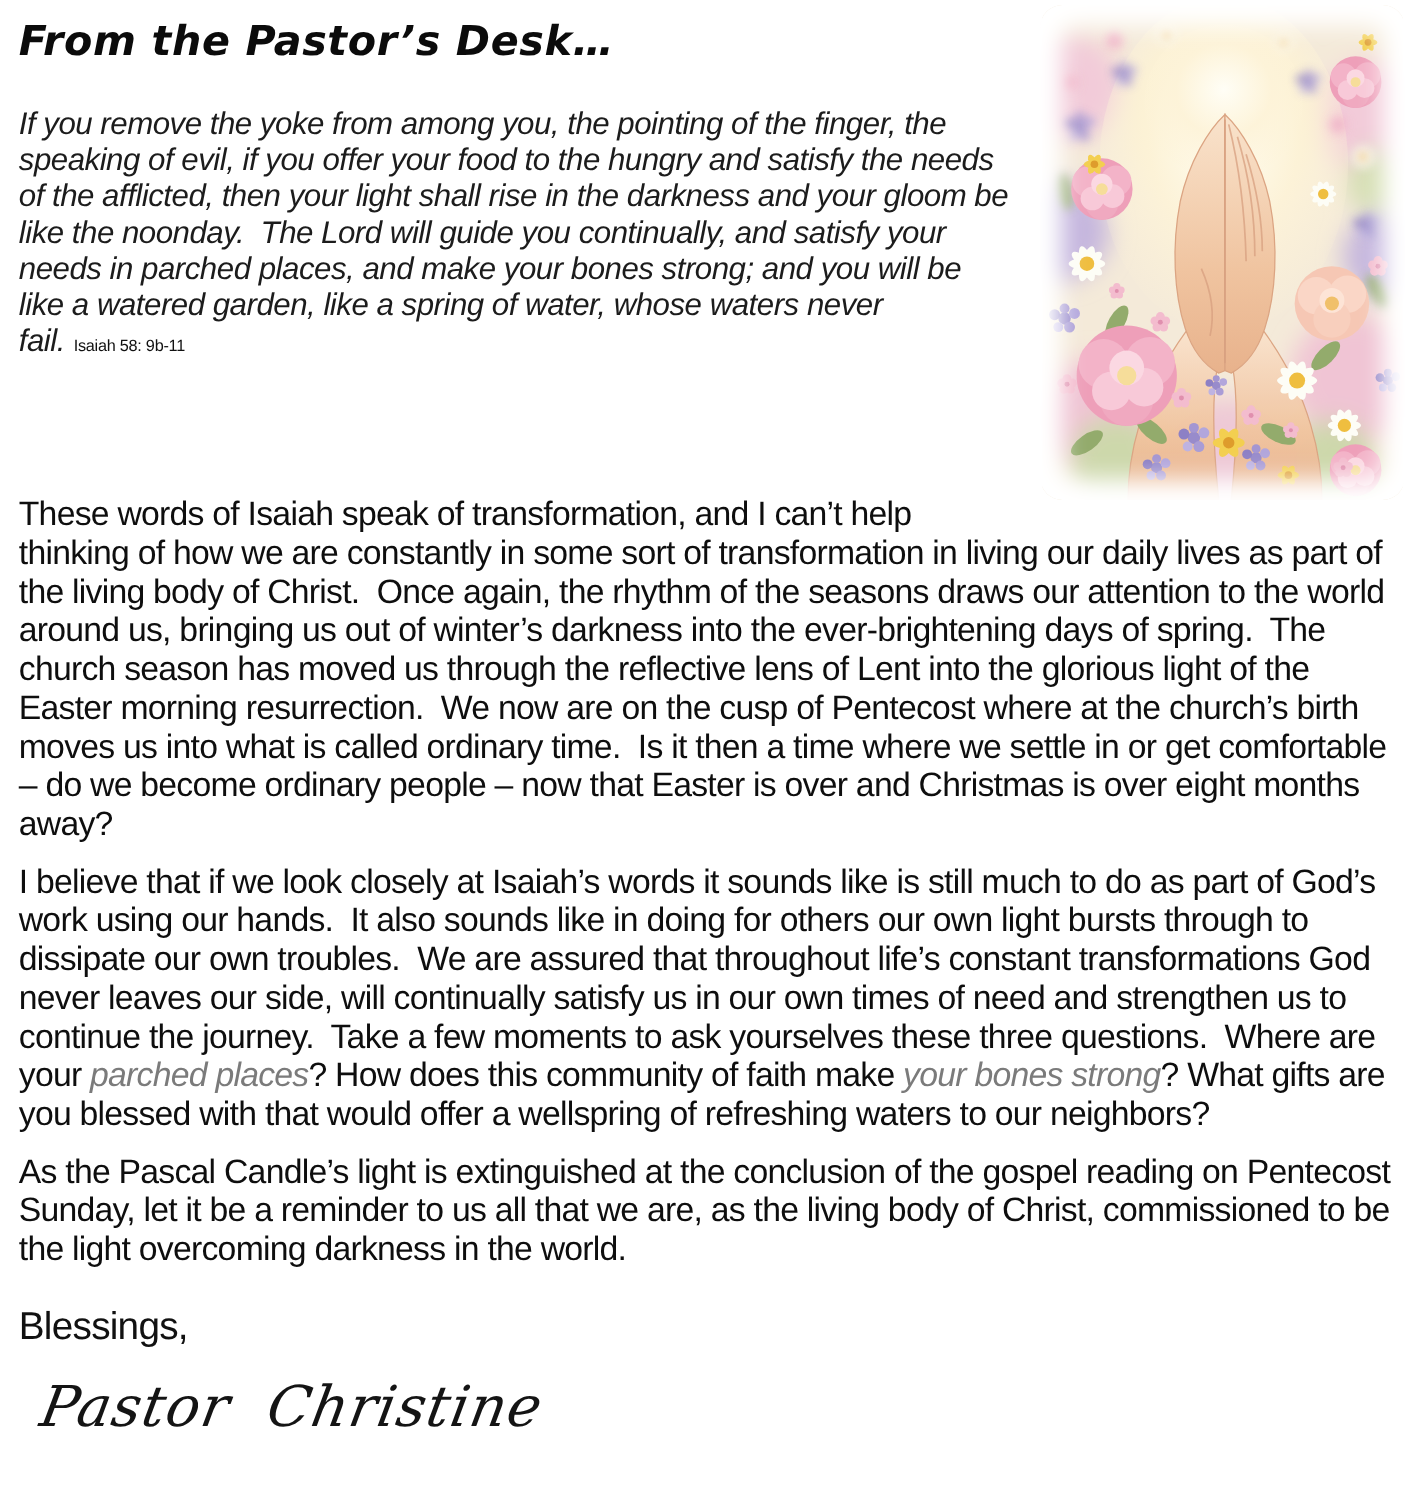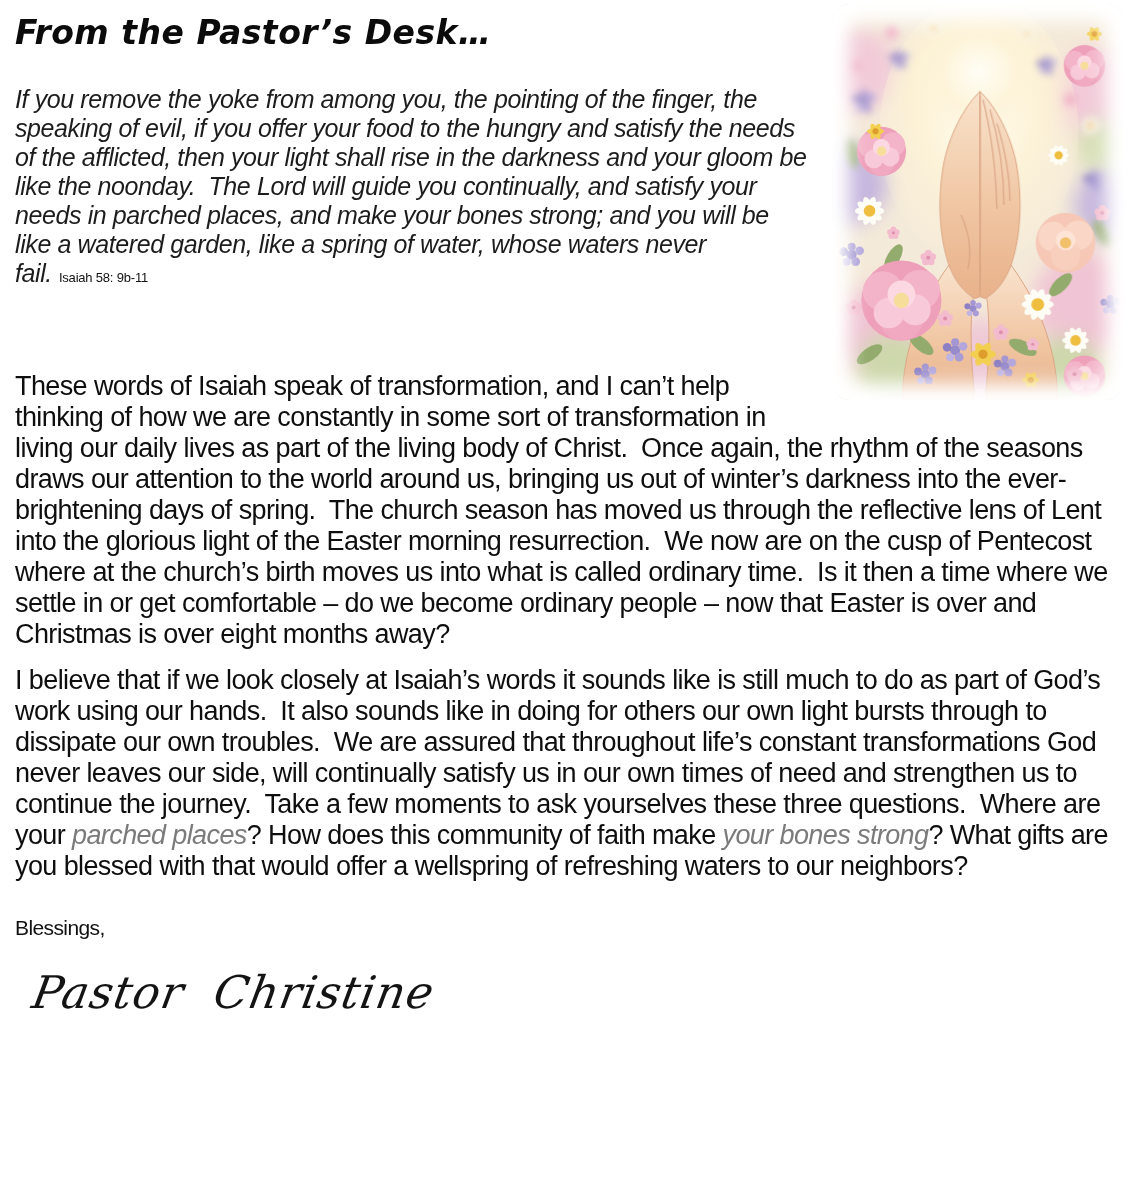--- a/index.html
+++ b/index.html
@@ -56,29 +56,29 @@
     margin-left: 7px;
     color: #111;
     white-space: nowrap;
   }
   .body-para {
     font-size: 27px; line-height: 31px;
     letter-spacing: -0.6px;
     color: #0e0e0e;
     white-space: pre-wrap;
   }
-  .para-1 { margin-top: 79px; }
+  .para-1 { margin-top: 105px; }
   .para-2, .para-3 { margin-top: 15px; }
   .em-gray {
     font-style: italic;
     color: #7b7b7b;
   }
   .closing {
     margin-top: 30px;
-    font-size: 21px; line-height: 31px;
+    font-size: 31px; line-height: 31px;
     letter-spacing: -0.6px;
   }
   .signature {
     display: inline-block;
     margin: 22px 0 0 18px;
     font-family: "DejaVu Serif", serif;
     font-style: italic;
     font-size: 45px; line-height: 56px;
     letter-spacing: 1px;
     transform: skewX(-10deg);
@@ -257,19 +257,20 @@
   </div>
 
   <h1 class="title">From the Pastor’s Desk…</h1>
 
   <p class="quote"><span>If you remove the yoke from among you, the pointing of the finger, the speaking of evil, if you offer your food to the hungry and satisfy the needs of the afflicted, then your light shall rise in the darkness and your gloom be like the noonday.  The Lord will guide you continually, and satisfy your needs in parched places, and make your bones strong; and you will be like a watered garden, like a spring of water, whose waters never fail.</span><span class="citation">Isaiah 58: 9b-11</span></p>
 
   <p class="body-para para-1">These words of Isaiah speak of transformation, and I can’t help thinking of how we are constantly in some sort of transformation in living our daily lives as part of the living body of Christ.  Once again, the rhythm of the seasons draws our attention to the world around us, bringing us out of winter’s darkness into the ever-brightening days of spring.  The church season has moved us through the reflective lens of Lent into the glorious light of the Easter morning resurrection.  We now are on the cusp of Pentecost where at the church’s birth moves us into what is called ordinary time.  Is it then a time where we settle in or get comfortable – do we become ordinary people – now that Easter is over and Christmas is over eight months away?</p>
 
   <p class="body-para para-2"><span>I believe that if we look closely at Isaiah’s words it sounds like is still much to do as part of God’s work using our hands.  It also sounds like in doing for others our own light bursts through to dissipate our own troubles.  We are assured that throughout life’s constant transformations God never leaves our side, will continually satisfy us in our own times of need and strengthen us to continue the journey.  Take a few moments to ask yourselves these three questions.  Where are your </span><span class="em-gray">parched places</span><span>? How does this community of faith make </span><span class="em-gray">your bones strong</span><span>? What gifts are you blessed with that would offer a wellspring of refreshing waters to our neighbors?</span></p>
 
+  <p class="body-para para-3">As the Pascal Candle’s light is extinguished at the conclusion of the gospel reading on Pentecost Sunday, let it be a reminder to us all that we are, as the living body of Christ, commissioned to be the light overcoming darkness in the world.</p>
 
   <p class="closing">Blessings,</p>
   <div>
     <span class="signature">Pastor  Christine</span>
   </div>
 
 </div>
 
 </body></html>

